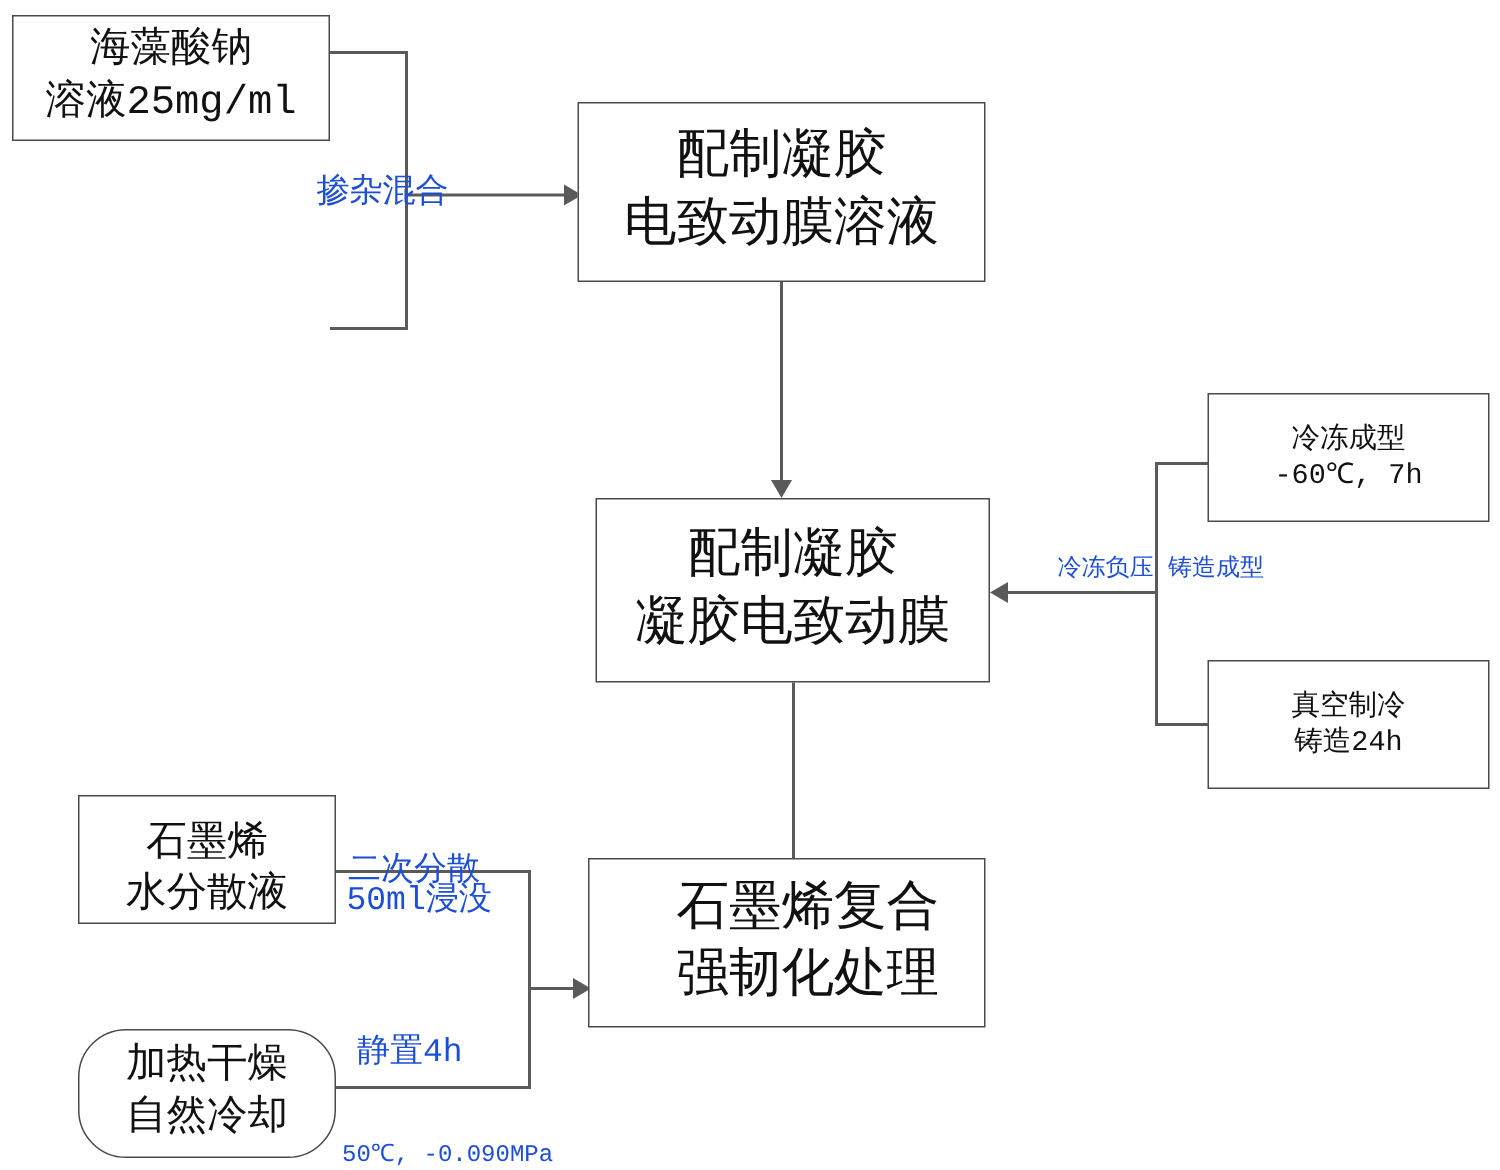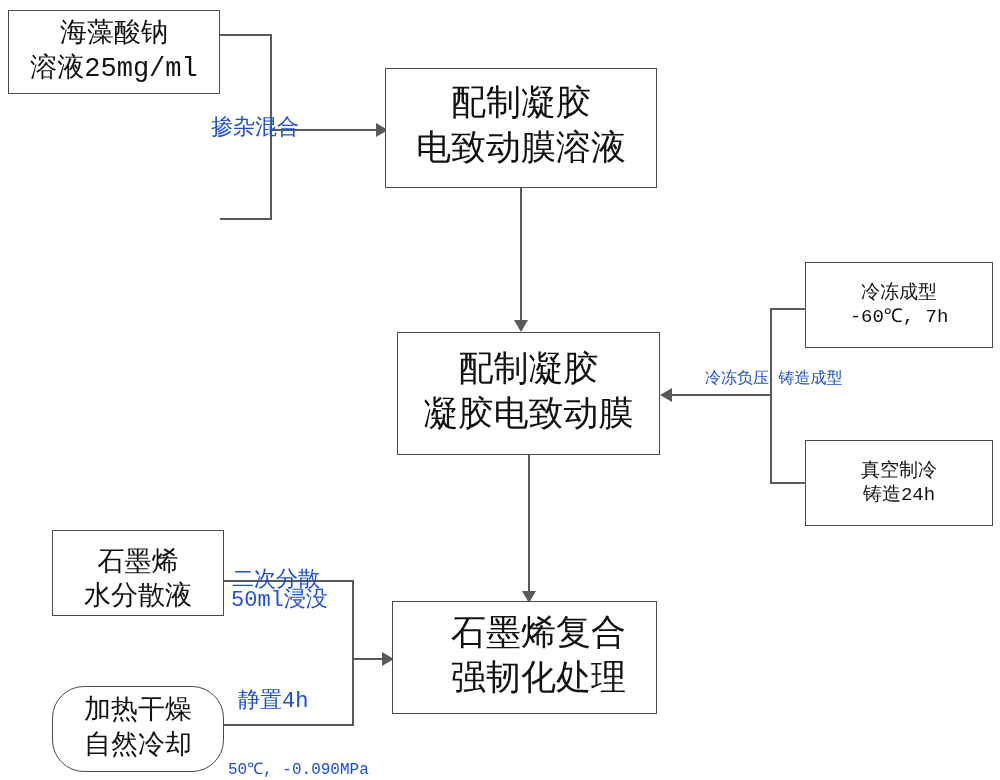--- a/index.html
+++ b/index.html
@@ -145,18 +145,18 @@
   <div class="seg v" style="left:352px; top:580px; height:145px;"></div>
   <div class="seg h" style="left:224px; top:724px; width:130px;"></div>
   <div class="seg h" style="left:352px; top:658px; width:39px;"></div>
   <div class="arrow right" style="left:382px; top:652px;"></div>
 
   <div class="lbl s22" style="left:232px; top:543px;margin-top:24px;">二次分散</div>
   <div class="lbl s22" style="left:231px; top:587px;">50ml浸没</div>
   <div class="lbl s22" style="left:238px; top:688px;">静置4h</div>
   <div class="lbl s21" style="left:228px; top:760px;">50℃, -0.090MPa</div>
 
-  <div class="node big" style="left:392px; top:601px; width:265px; height:113px;padding-left:28px;">
+  <div class="node big" style="left:392px; top:572px; width:265px; height:113px;padding-left:28px;">
     <span class="line">石墨烯复合</span>
     <span class="line">强韧化处理</span>
   </div>
 
 </div>
 
 </body></html>

